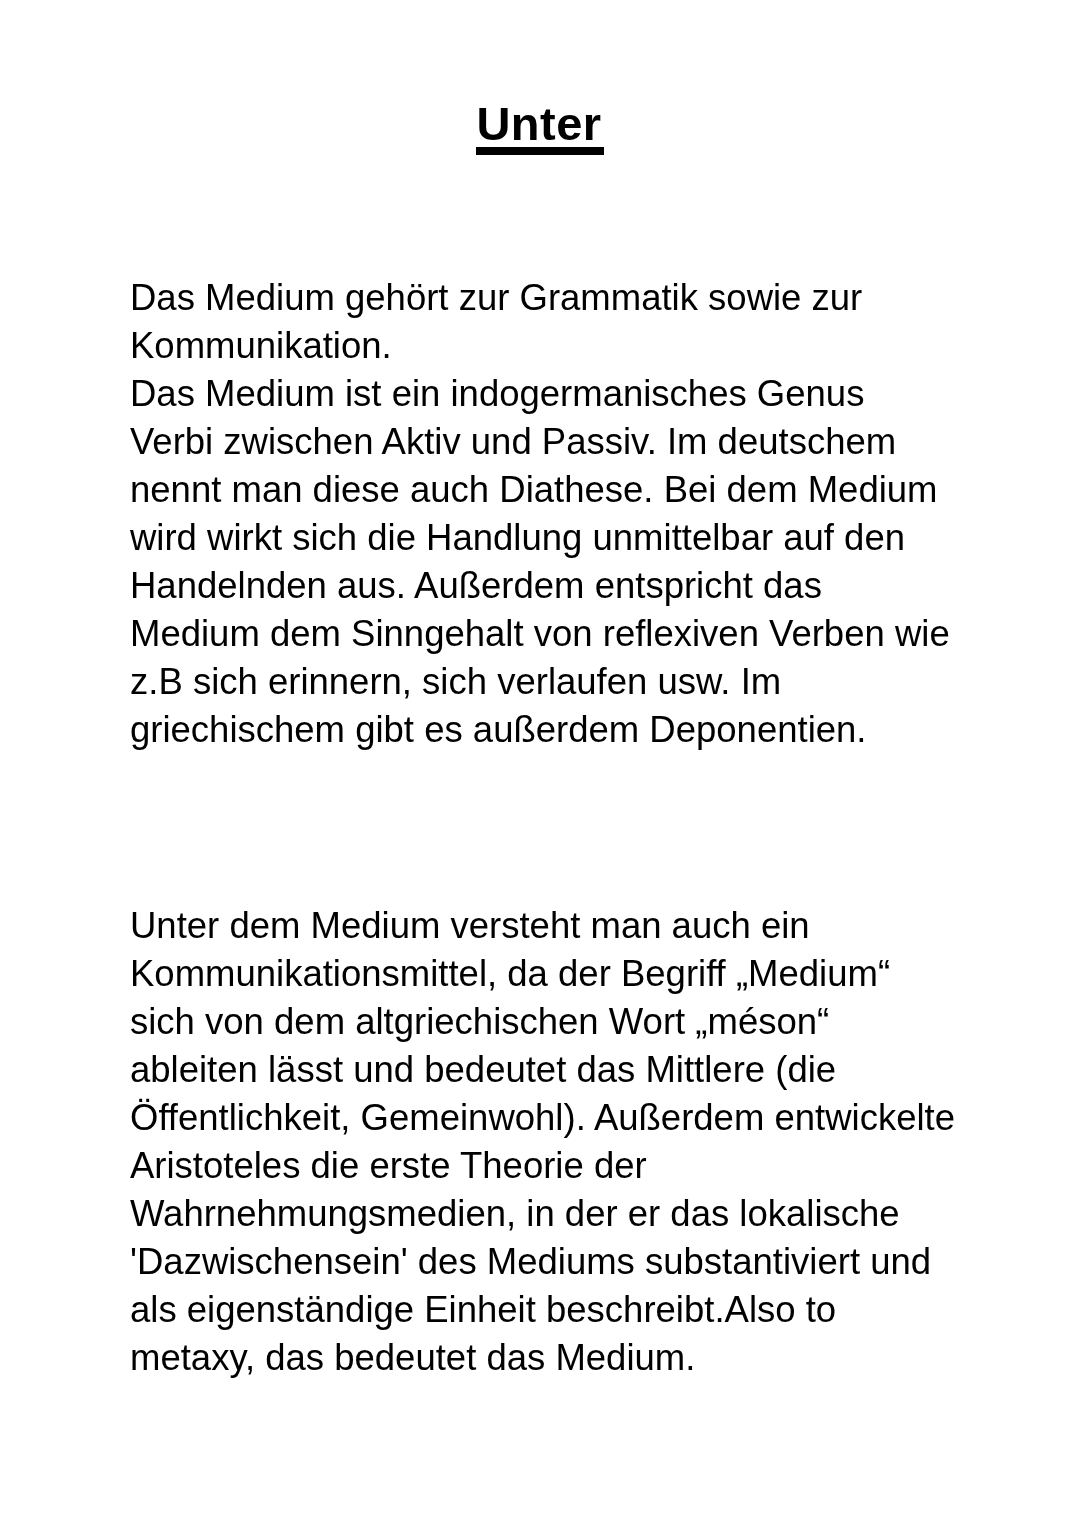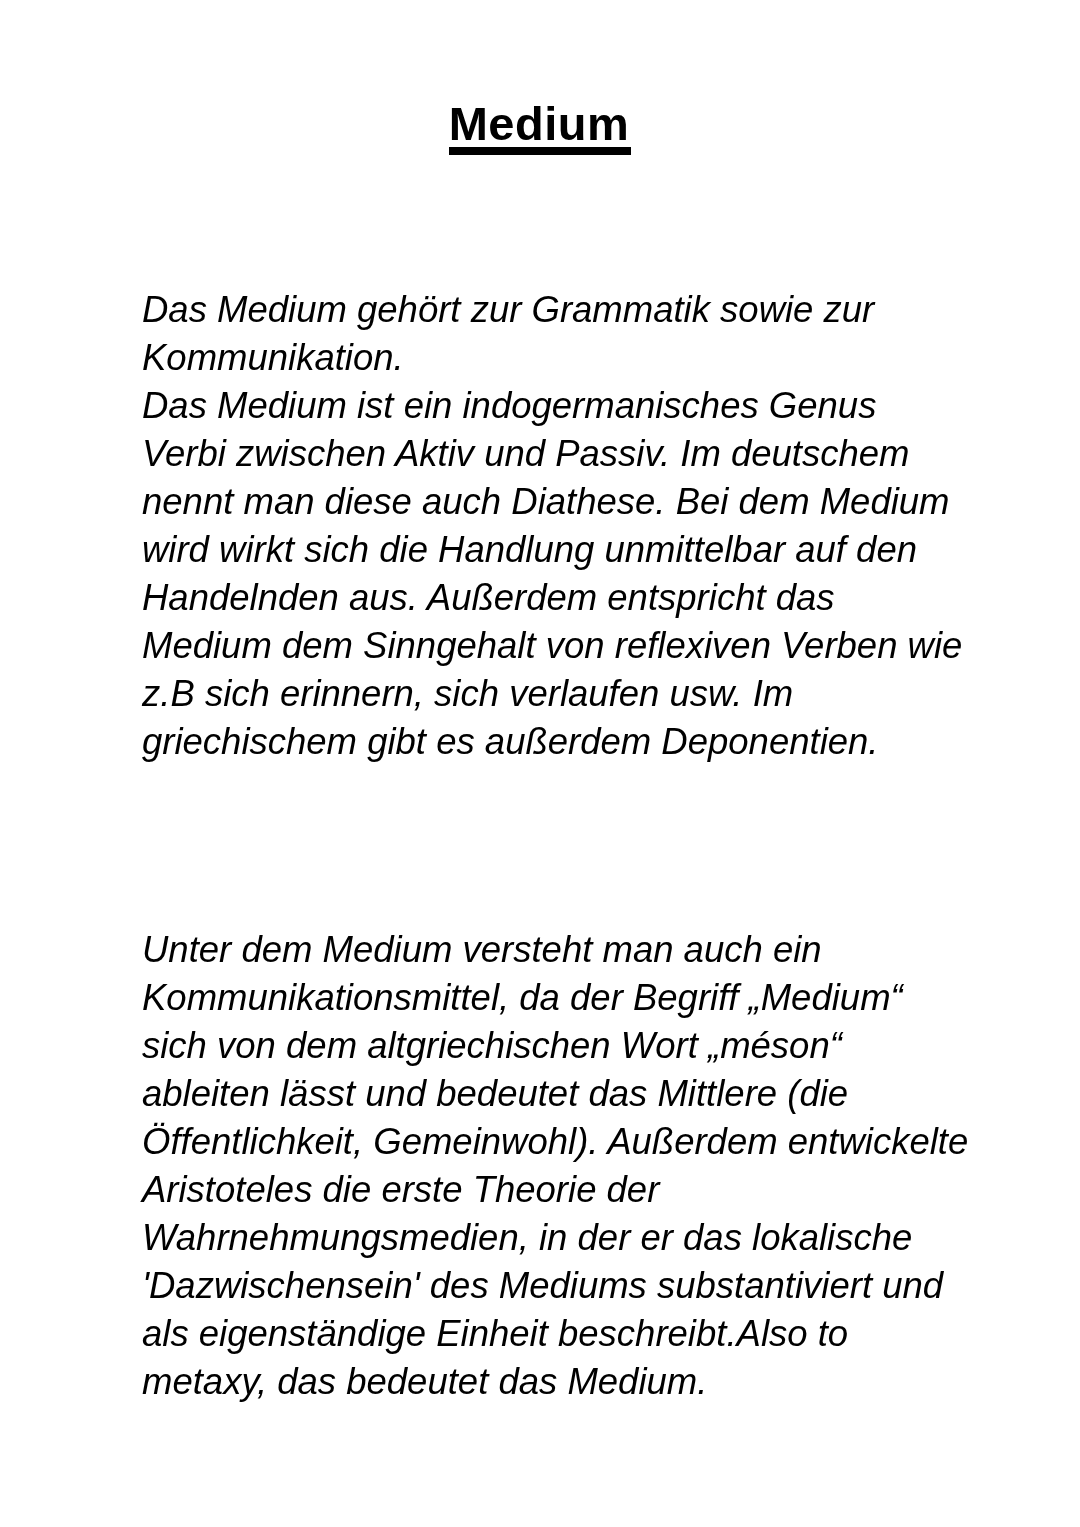--- a/index.html
+++ b/index.html
@@ -35,34 +35,33 @@
   .doc-body {
     position: absolute;
     left: 126px;
     top: 174px;
     right: 20px;
     font-size: 36.5px;
     line-height: 48px;
     white-space: pre;
   }
   .doc-body p {
-    margin: 16px;
+    margin: 4px;
     padding: 0;
-    font-style: italic;
   }
   .doc-body p + p {
     margin-top: 48px;
   }
 </style>
 </head>
 <body>
 
 <div class="page">
   <div class="title-wrap">
-    <h1 class="doc-title">Medium</h1>
+    <h1 class="doc-title">Unter</h1>
   </div>
   <div class="doc-body">
     <p>Das Medium gehört zur Grammatik sowie zur
 Kommunikation.
 Das Medium ist ein indogermanisches Genus
 Verbi zwischen Aktiv und Passiv. Im deutschem
 nennt man diese auch Diathese. Bei dem Medium
 wird wirkt sich die Handlung unmittelbar auf den
 Handelnden aus. Außerdem entspricht das
 Medium dem Sinngehalt von reflexiven Verben wie

